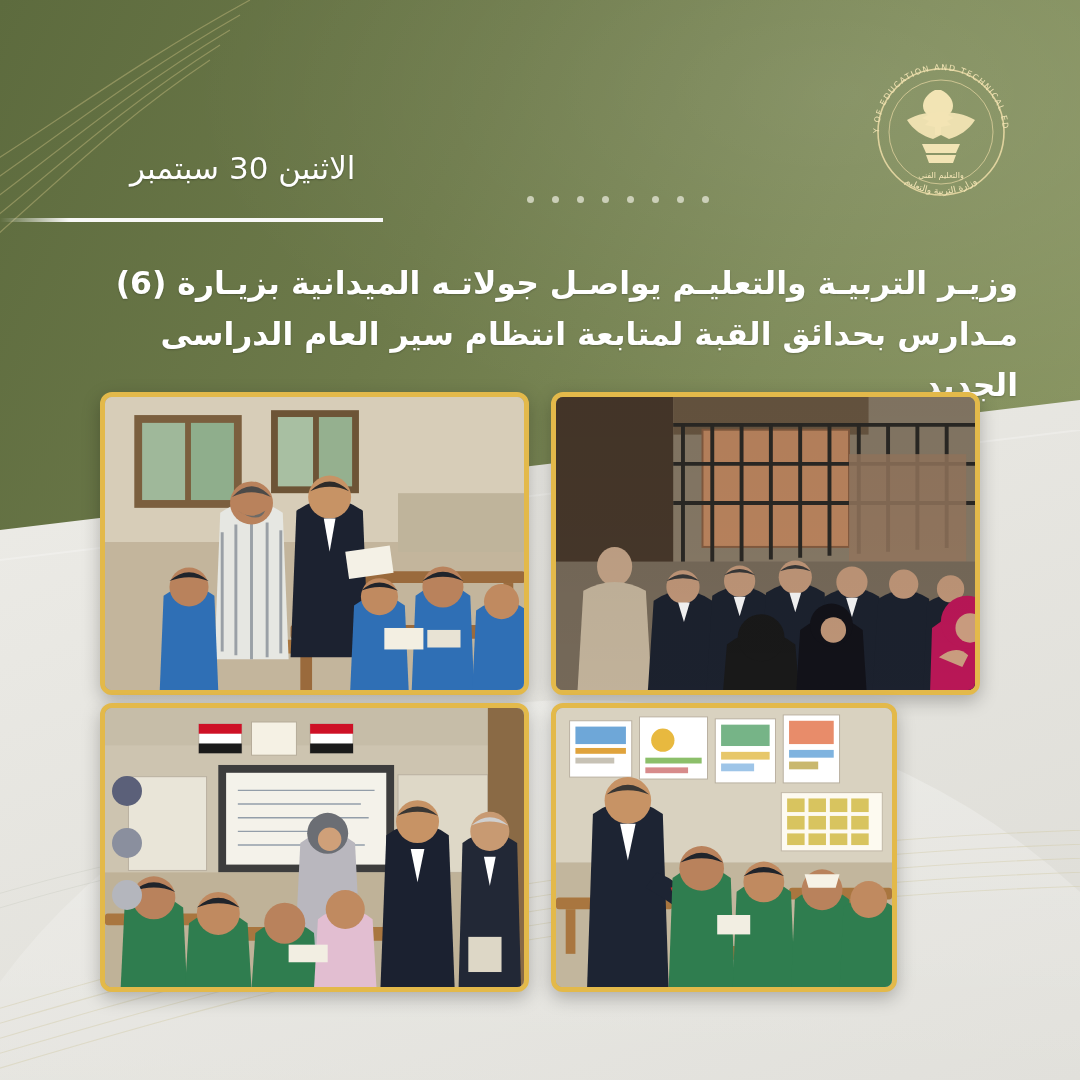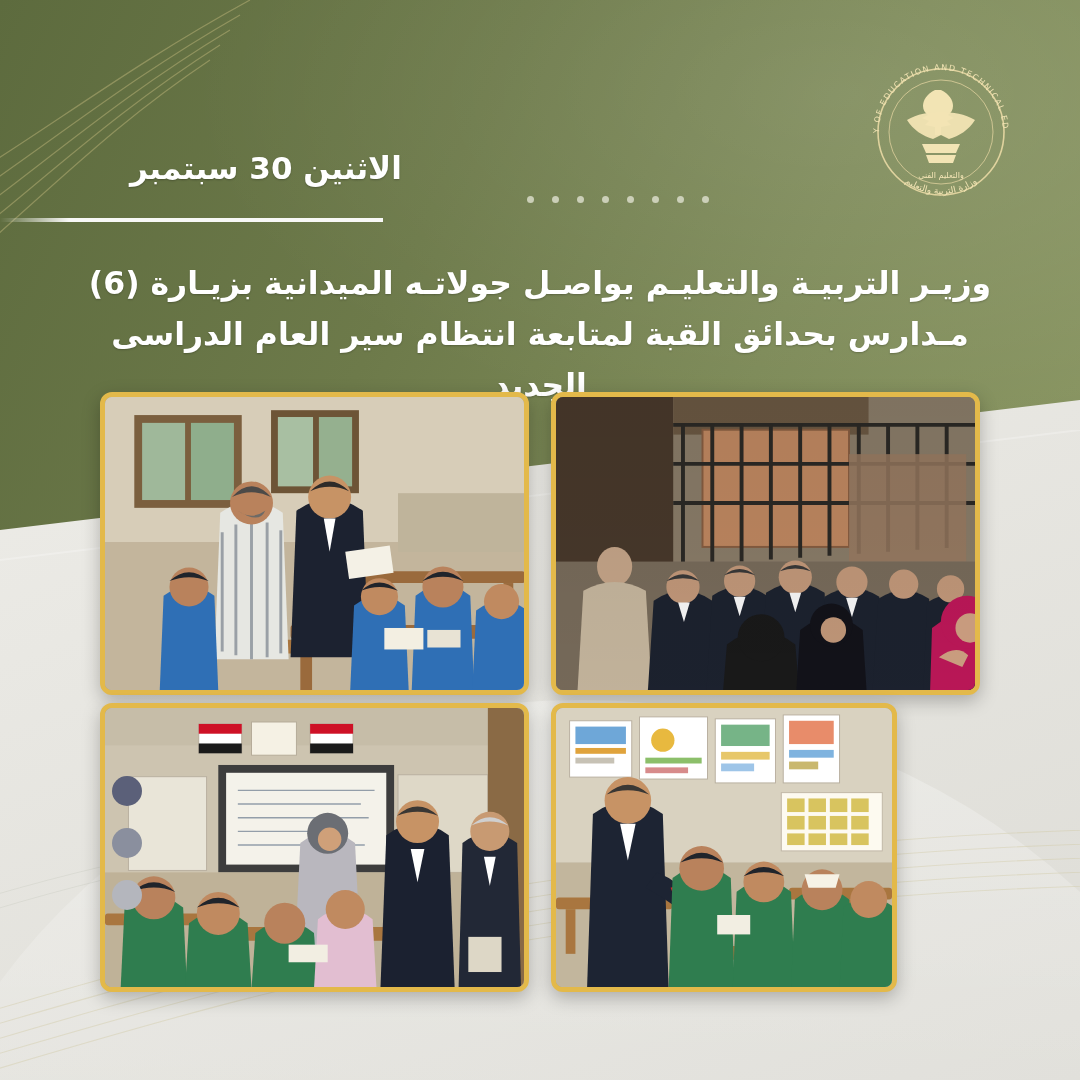--- a/index.html
+++ b/index.html
@@ -57,21 +57,21 @@
   }
 
   
   .date-block {
     position: absolute; top: 150px; right: 600px;
     width: 350px; text-align: left;
   }
   .date-text {
     color: #ffffff;
     font-size: 31px;
-    font-weight: bold;
+    font-weight: normal;
     direction: rtl;
     text-align: left;
     letter-spacing: 0px;
     text-shadow: 0 1px 2px rgba(0,0,0,.25);
   }
   .date-rule {
     position: absolute;
     top: 218px; left: 0px;
     width: 383px; height: 4px;
     background: linear-gradient(90deg, rgba(255,255,255,0) 0%, #ffffff 18%, #ffffff 100%);
@@ -89,21 +89,21 @@
 
   
   .headline {
     position: absolute;
     top: 258px; right: 62px;
     width: 956px;
     color: #ffffff;
     font-size: 31.5px;
     font-weight: bold;
     line-height: 1.62;
-    text-align: center;
+    text-align: right;
     direction: rtl;
     text-shadow: 0 1px 2px rgba(0,0,0,.22);
   }
 
   
   .photo {
     position: absolute;
     border: 5px solid #e3b94a;
     border-radius: 12px;
     overflow: hidden;

